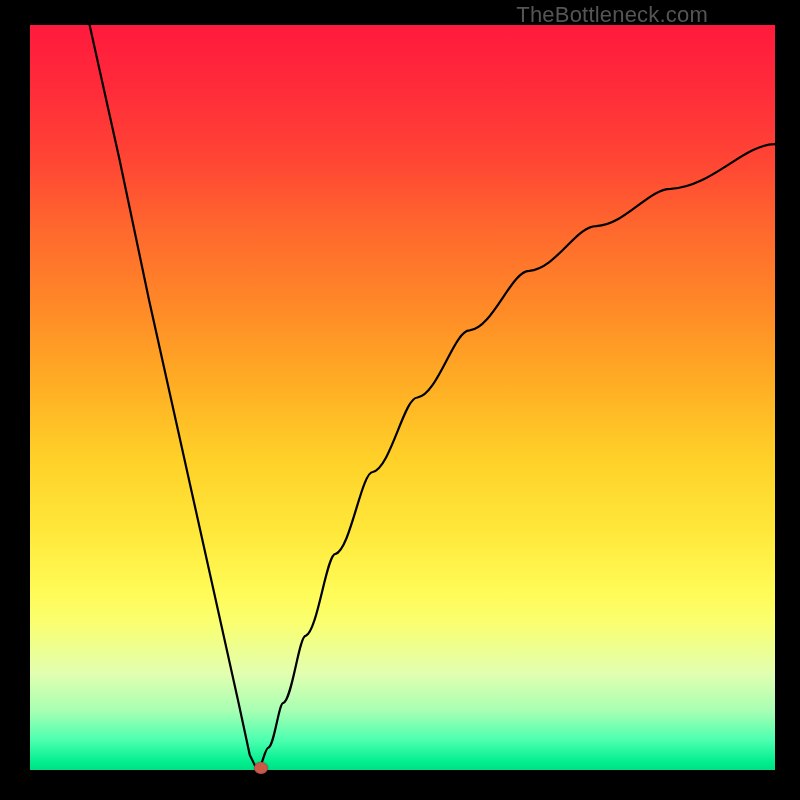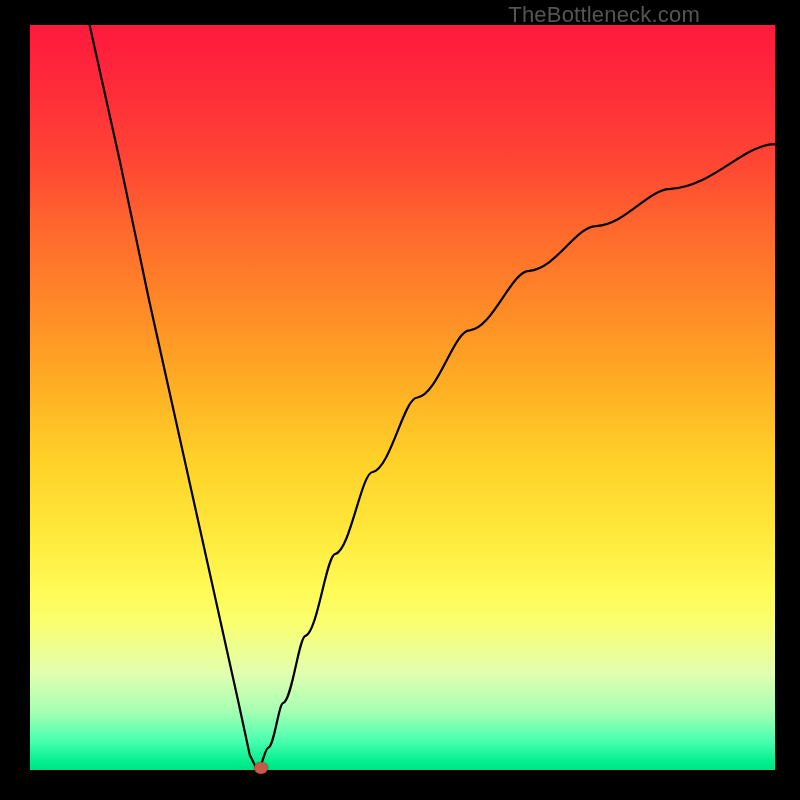--- a/index.html
+++ b/index.html
@@ -9,20 +9,21 @@
     height: 800px;
     background: #000;
     overflow: hidden;
     font-family: Arial, Helvetica, sans-serif;
   }
   .outer {
     width: 712px;
     height: 800px;
     background: #000;
     position: relative;
+    padding-left: 8px;
   }
   .watermark {
     position: absolute;
     top: 2px;
     right: 12px;
     color: #555;
     font-size: 22px;
     font-weight: 500;
     letter-spacing: 0.2px;
     z-index: 5;

